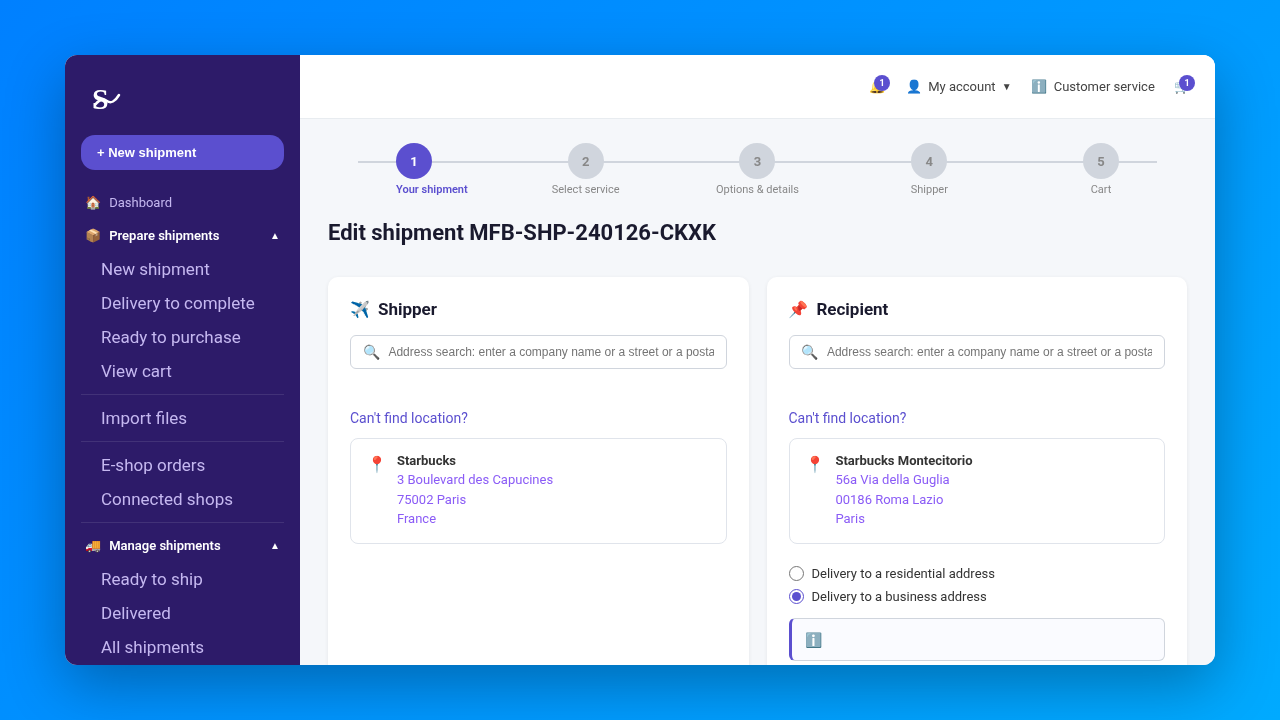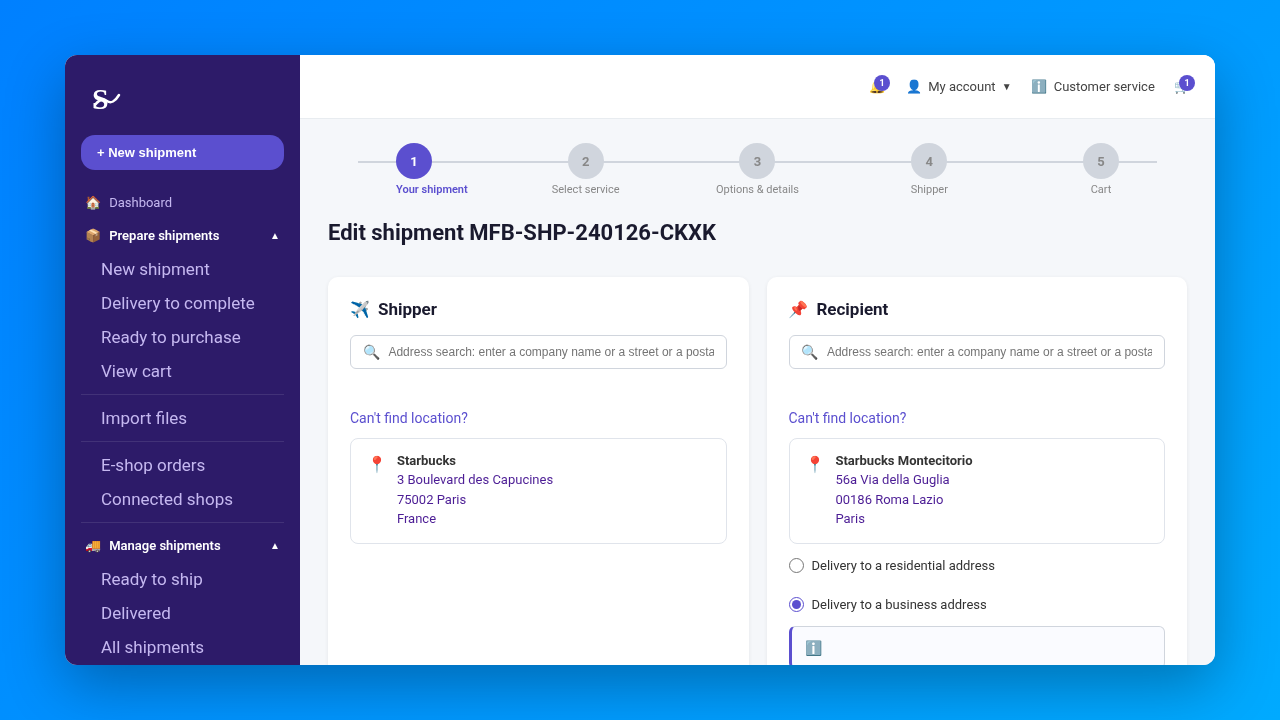--- a/index.html
+++ b/index.html
@@ -268,23 +268,23 @@
       border: 1px solid #e0e4eb;
       border-radius: 8px;
       padding: 14px 16px;
       font-size: 13px;
       color: #333;
       display: flex;
       gap: 10px;
     }
     .address-box .pin-icon { color: #5b4fcf; font-size: 16px; flex-shrink: 0; margin-top: 2px; }
     .address-box .address-name { font-weight: 700; margin-bottom: 2px; }
-    .address-box .address-line { color: #4c1d95; line-height: 1.5; }
-    
-    .radio-group { margin-top: 14px; display: flex; flex-direction: column; gap: 24px; }
+    .address-box .address-line { color: #8b5cf6; line-height: 1.5; }
+    
+    .radio-group { margin-top: 22px; display: flex; flex-direction: column; gap: 8px; }
     .radio-item { display: flex; align-items: center; gap: 8px; font-size: 13px; color: #333; }
     .radio-item input[type=radio] { accent-color: #5b4fcf; width: 15px; height: 15px; }
     
     .info-box {
       margin-top: 14px;
       border: 1px solid #d0d5dd;
       border-left: 3px solid #5b4fcf;
       border-radius: 6px;
       padding: 12px 14px;
       font-size: 12.5px;

